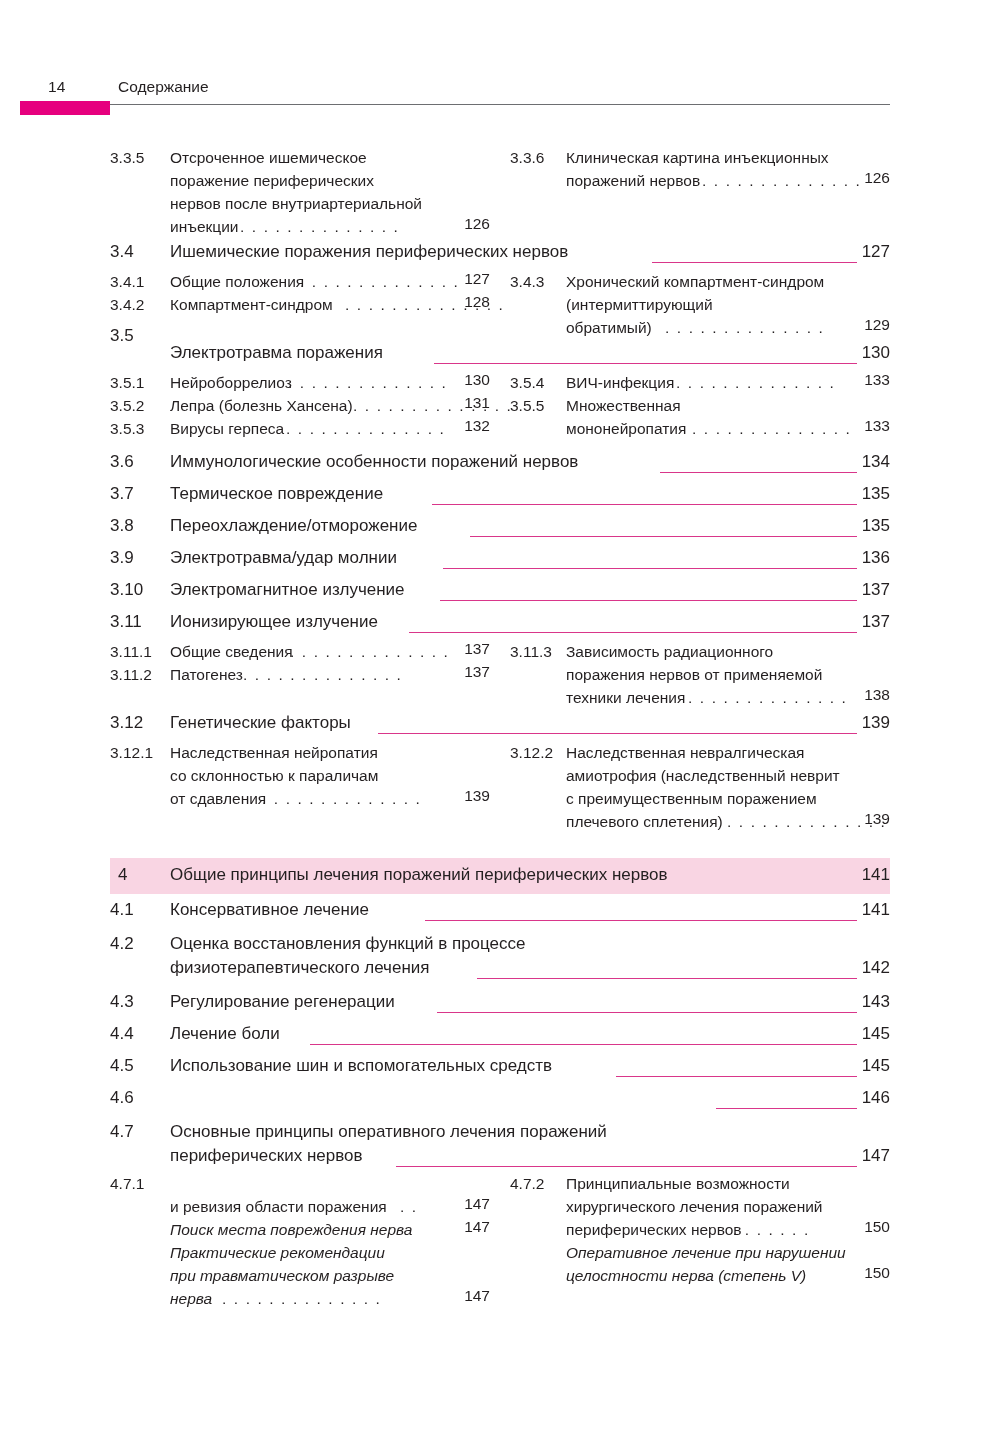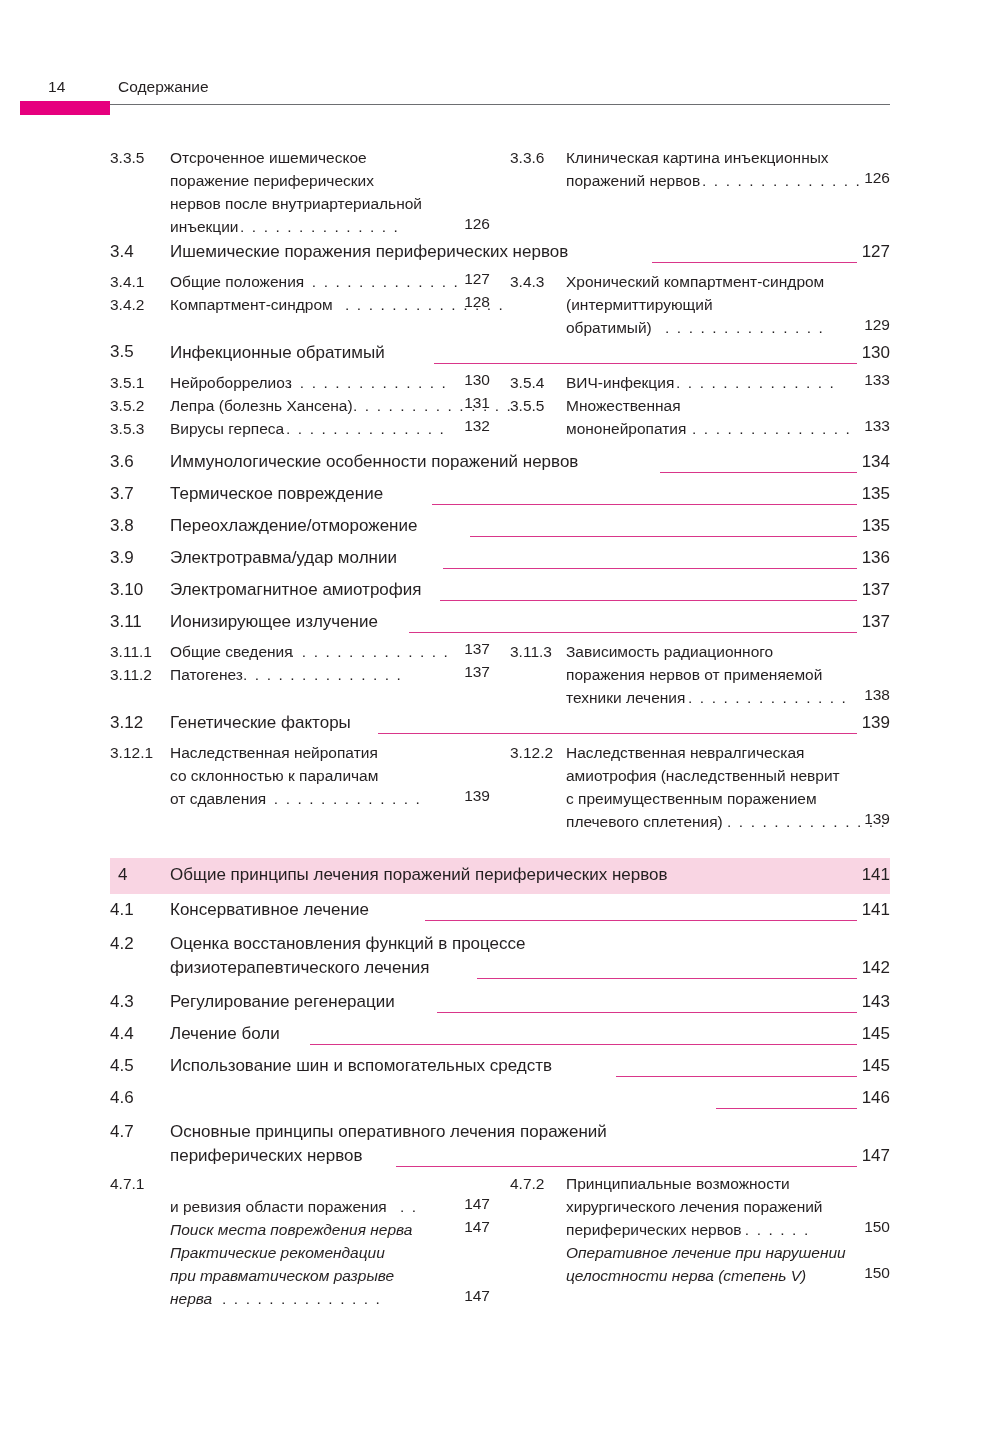--- a/index.html
+++ b/index.html
@@ -109,22 +109,22 @@
   <div class="sub leader" style="left:345px; top:293px;">. . . . . . . . . . . . . .</div>
   <div class="pg" style="left:420px; top:293px; width:70px;">128</div>
 
   <div class="sub" style="left:510px; top:270px;">3.4.3</div>
   <div class="sub" style="left:566px; top:270px; width:330px;">Хронический компартмент-синдром</div>
   <div class="sub" style="left:566px; top:293px;">(интермиттирующий</div>
   <div class="sub" style="left:566px; top:316px;">обратимый)</div>
   <div class="sub leader" style="left:665px; top:316px;">. . . . . . . . . . . . . .</div>
   <div class="pg" style="left:820px; top:316px; width:70px;">129</div>
 
-  <div class="major-num" style="top:342px;">3.5</div>
-  <div class="major-title" style="top:343px;">Инфекционные обратимый</div>
+  <div class="major-num" style="top:326px;">3.5</div>
+  <div class="major-title" style="top:343px;">Электротравма поражения</div>
   <div class="major-rule" style="left:434px; top:363px; width:423px;"></div>
   <div class="major-page" style="top:343px;">130</div>
 
   <div class="sub" style="left:110px; top:371px;">3.5.1</div>
   <div class="sub" style="left:170px; top:371px;">Нейроборрелиоз</div>
   <div class="sub leader" style="left:288px; top:371px;">. . . . . . . . . . . . . .</div>
   <div class="pg" style="left:420px; top:371px; width:70px;">130</div>
 
   <div class="sub" style="left:110px; top:394px;">3.5.2</div>
   <div class="sub" style="left:170px; top:394px;">Лепра (болезнь Хансена)</div>
@@ -161,21 +161,21 @@
   <div class="major-title" style="top:516px;">Переохлаждение/отморожение</div>
   <div class="major-rule" style="left:470px; top:536px; width:387px;"></div>
   <div class="major-page" style="top:516px;">135</div>
 
   <div class="major-num" style="top:548px;">3.9</div>
   <div class="major-title" style="top:548px;">Электротравма/удар молнии</div>
   <div class="major-rule" style="left:443px; top:568px; width:414px;"></div>
   <div class="major-page" style="top:548px;">136</div>
 
   <div class="major-num" style="top:580px;">3.10</div>
-  <div class="major-title" style="top:580px;">Электромагнитное амиотрофия</div>
+  <div class="major-title" style="top:580px;">Электромагнитное излучение</div>
   <div class="major-rule" style="left:440px; top:600px; width:417px;"></div>
   <div class="major-page" style="top:580px;">137</div>
 
   <div class="major-num" style="top:612px;">3.11</div>
   <div class="major-title" style="top:612px;">Ионизирующее излучение</div>
   <div class="major-rule" style="left:409px; top:632px; width:448px;"></div>
   <div class="major-page" style="top:612px;">137</div>
 
   <div class="sub" style="left:110px; top:640px;">3.11.1</div>
   <div class="sub" style="left:170px; top:640px;">Общие сведения</div>

